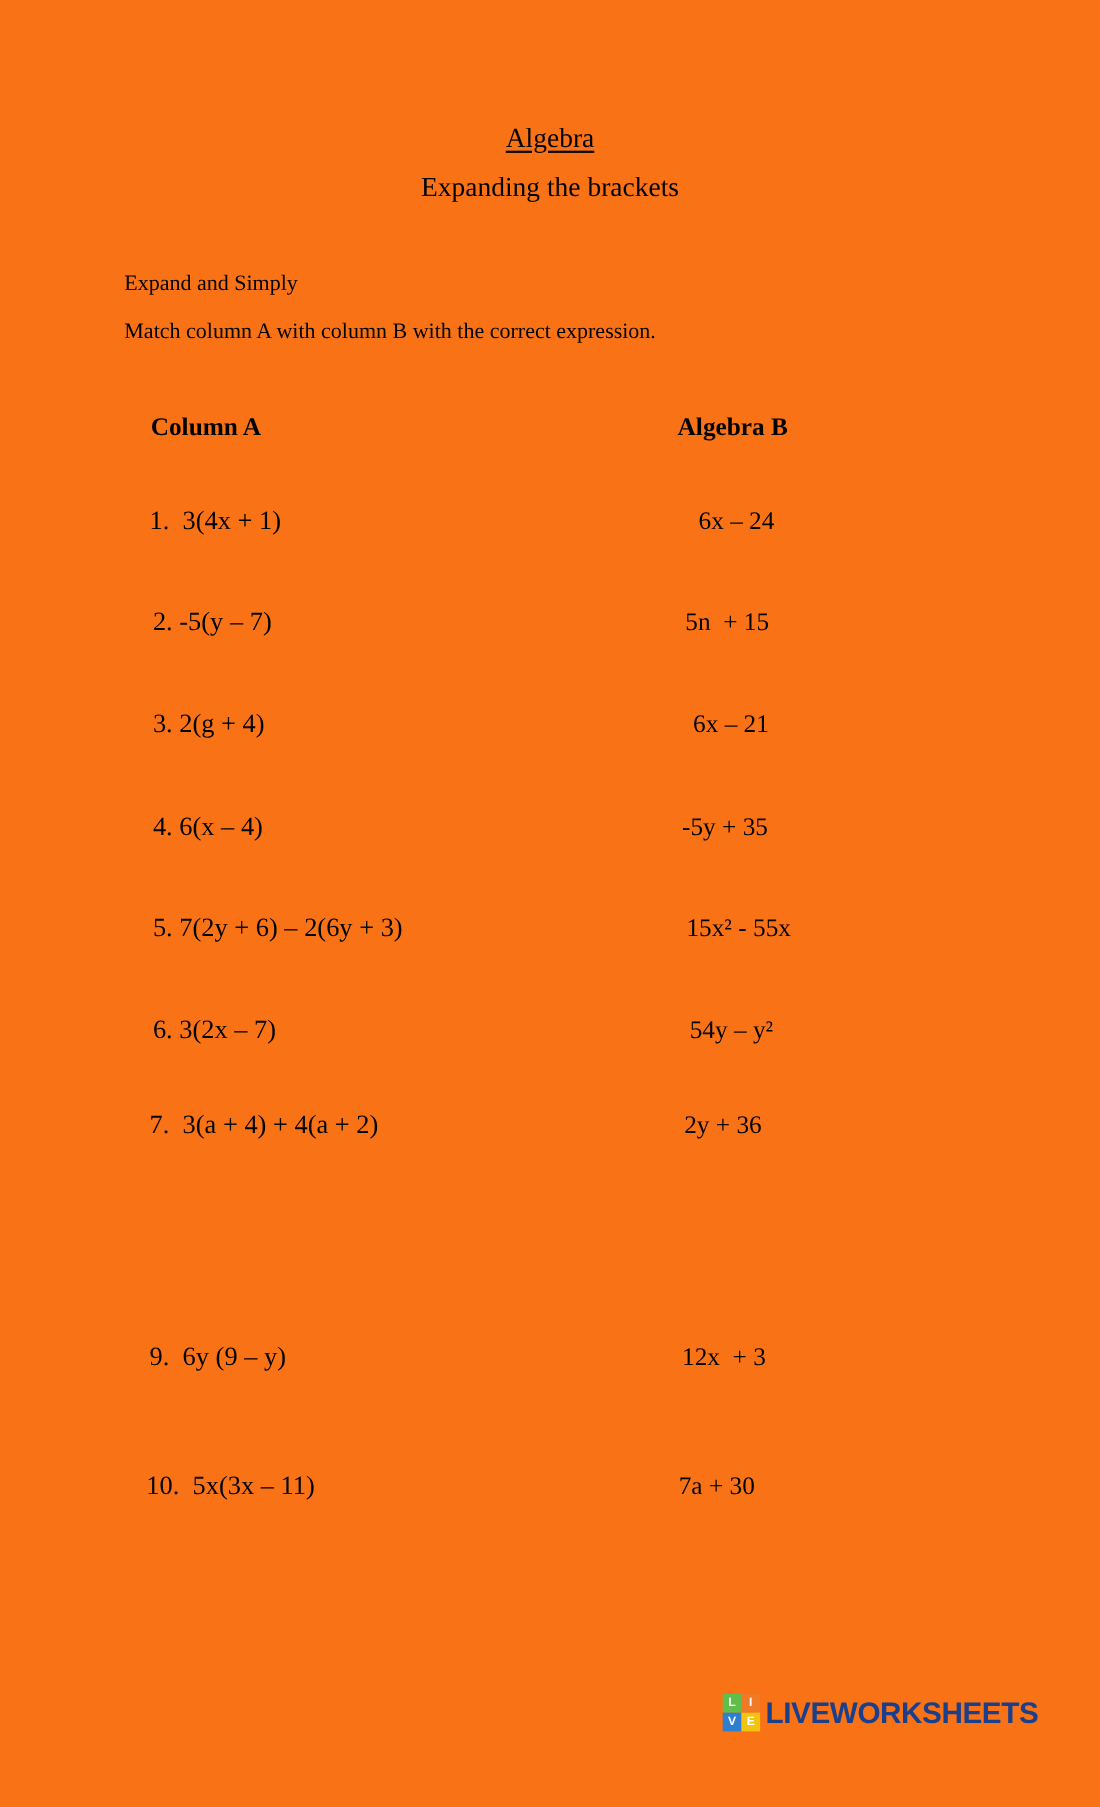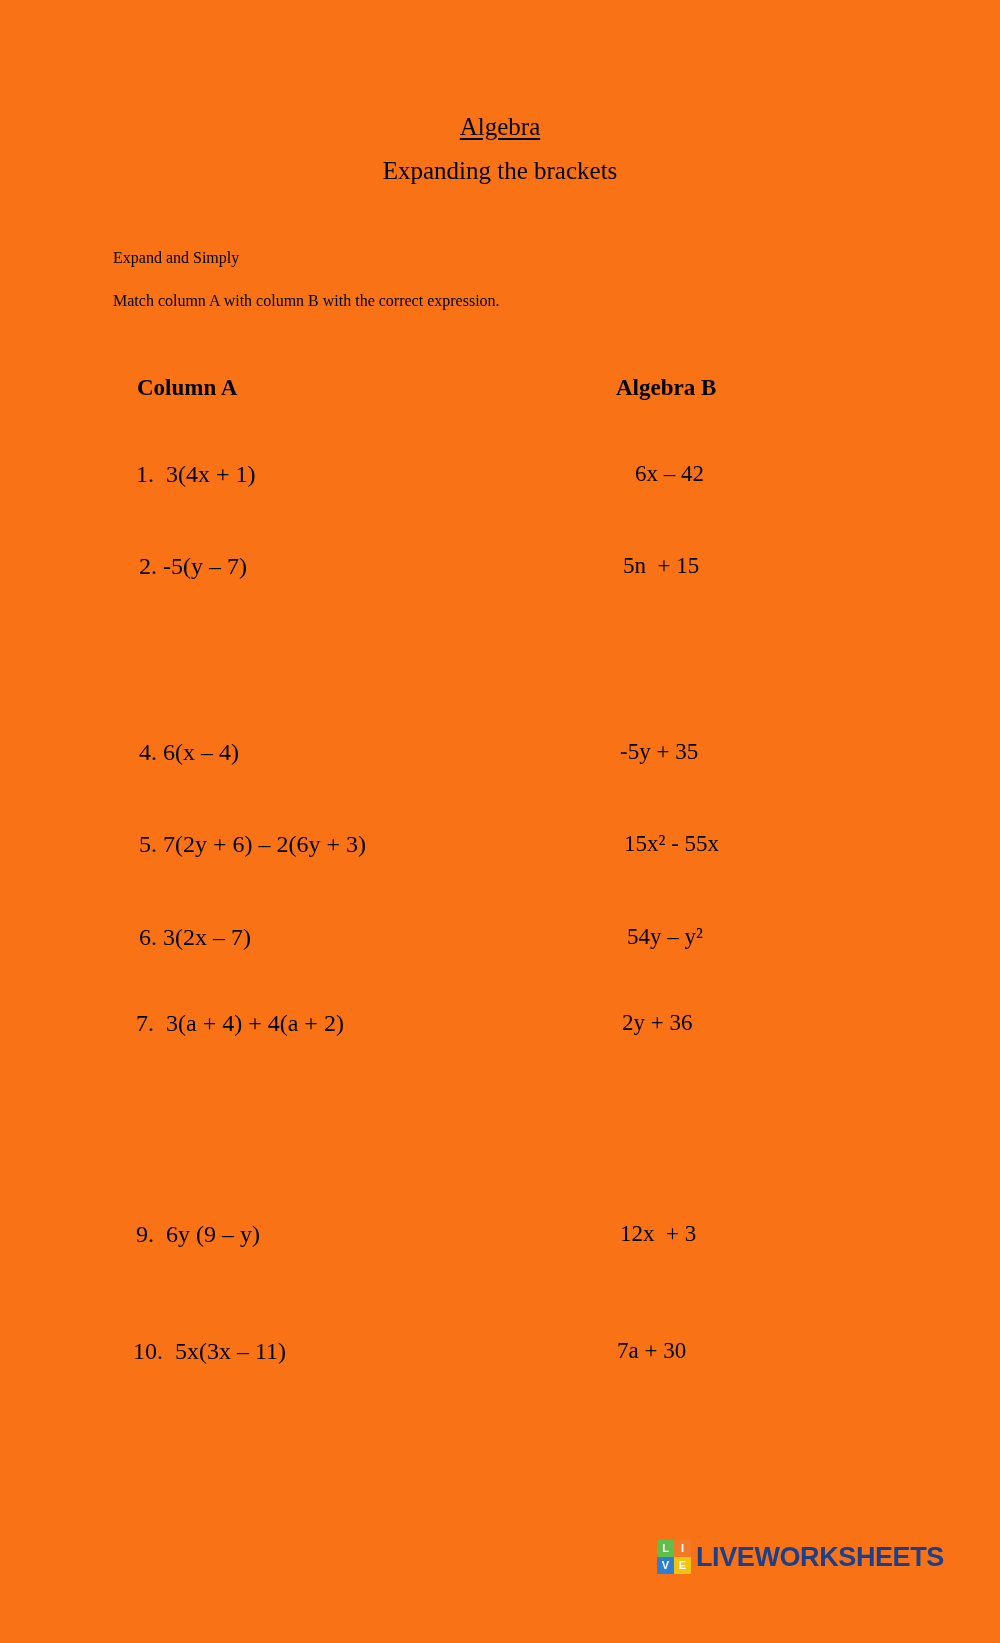--- a/index.html
+++ b/index.html
@@ -49,21 +49,21 @@
     font-size: 25px;
     line-height: 38px;
     text-underline-offset: 3px;
     display: inline-block;
   }
 
   
   .instr {
     position: absolute;
     left: 113px;
-    font-size: 16px;
+    font-size: 20px;
     line-height: 32px;
     white-space: pre;
   }
   .instr-1 { top: 242px; }
   .instr-2 { top: 285px; }
 
   
   .col-head {
     position: absolute;
     font-size: 23px;
@@ -162,28 +162,32 @@
   <div class="instr instr-1">Expand and Simply</div>
   <div class="instr instr-2">Match column A with column B with the correct expression.</div>
 
   <div class="col-head col-head-a">Column A</div>
   <div class="col-head col-head-b">Algebra B</div>
 
   <div class="rows">
 
     <div class="row" style="top:457px">
       <div class="cell-a">1.  3(4x + 1)</div>
-      <div class="cell-b" style="left:635px">6x – 42</div>
+      <div class="cell-b" style="left:635px">6x – 24</div>
     </div>
 
     <div class="row" style="top:549px">
       <div class="cell-a" style="left:139px">2. -5(y – 7)</div>
       <div class="cell-b" style="left:623px">5n  + 15</div>
     </div>
 
+    <div class="row" style="top:641px">
+      <div class="cell-a" style="left:139px">3. 2(g + 4)</div>
+      <div class="cell-b" style="left:630px">6x – 21</div>
+    </div>
 
     <div class="row" style="top:735px">
       <div class="cell-a" style="left:139px">4. 6(x – 4)</div>
       <div class="cell-b" style="left:620px">-5y + 35</div>
     </div>
 
     <div class="row" style="top:827px">
       <div class="cell-a" style="left:139px">5. 7(2y + 6) – 2(6y + 3)</div>
       <div class="cell-b" style="left:624px"><span class="cell-b-inner">15x² - 55x</span></div>
     </div>

